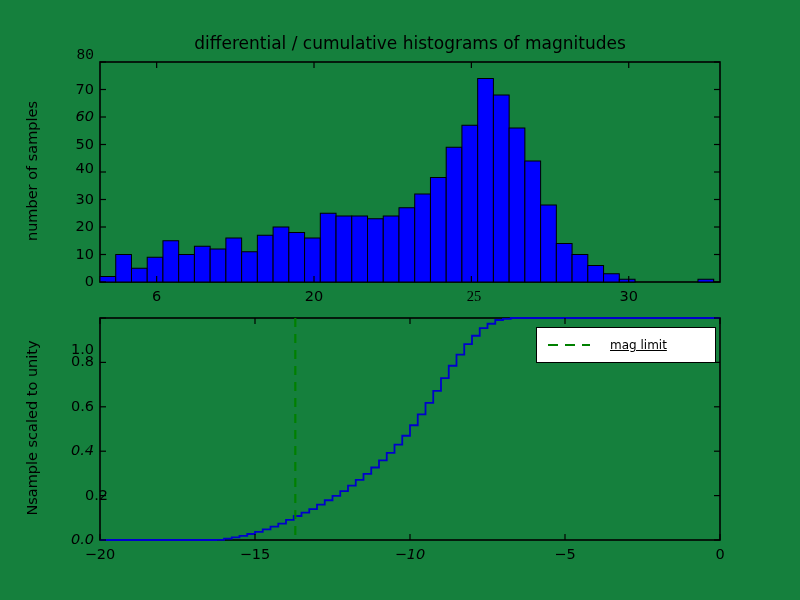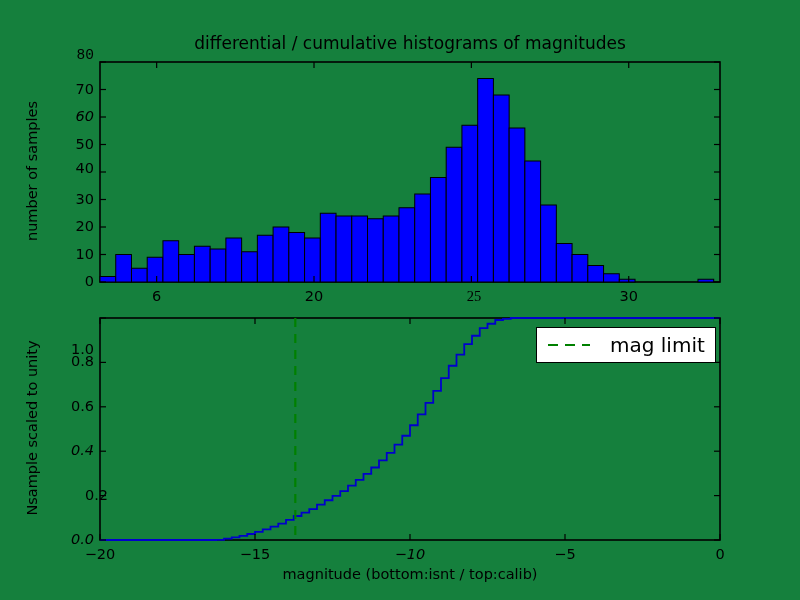--- a/index.html
+++ b/index.html
@@ -84,24 +84,25 @@
     display: flex;
     align-items: center;
   }
   .legend-swatch {
     width: 46px;
     height: 16px;
     margin-left: 9px;
     flex: 0 0 auto;
   }
   .legend-text {
-    font-size: 20px;
+    font-size: 12px;
     color: #000000;
     margin-left: 18px;
     white-space: nowrap;
+    text-decoration: underline;
   }
 </style>
 </head>
 <body>
 
 <div id="figure">
 
   <div class="fig-title">differential / cumulative histograms of magnitudes</div>
 
   <div class="ylabel" id="top-ylabel" style="width: 280px; left: -108px; top: 163px;">number of samples</div>
@@ -179,21 +180,20 @@
       <line x1="156.64974619289342" y1="62" x2="156.64974619289342" y2="68" stroke="#000" stroke-width="1.2"></line>
       <line x1="314.010152284264" y1="282" x2="314.010152284264" y2="276" stroke="#000" stroke-width="1.2"></line>
       <line x1="314.010152284264" y1="62" x2="314.010152284264" y2="68" stroke="#000" stroke-width="1.2"></line>
       <line x1="471.3705583756345" y1="282" x2="471.3705583756345" y2="276" stroke="#000" stroke-width="1.2"></line>
       <line x1="471.3705583756345" y1="62" x2="471.3705583756345" y2="68" stroke="#000" stroke-width="1.2"></line>
       <line x1="628.7309644670052" y1="282" x2="628.7309644670052" y2="276" stroke="#000" stroke-width="1.2"></line>
       <line x1="628.7309644670052" y1="62" x2="628.7309644670052" y2="68" stroke="#000" stroke-width="1.2"></line>
     </svg>
 
   <div class="ylabel" id="bottom-ylabel" style="width: 282px; left: -109px; top: 420px;">Nsample scaled to unity</div>
-  <div class="xlabel">magnitude (bottom:isnt / top:calib)</div>
   <div id="bottom-ticklabels">
       <div class="tick-label y" style="left: 14px; width: 80px; top: 531px; font-style: italic;">0.0</div>
       <div class="tick-label y" style="left: 28px; width: 80px; top: 486.6px;">0.2</div>
       <div class="tick-label y" style="left: 14px; width: 80px; top: 442.2px; font-style: italic;">0.4</div>
       <div class="tick-label y" style="left: 14px; width: 80px; top: 397.8px;">0.6</div>
       <div class="tick-label y" style="left: 14px; width: 80px; top: 353.4px;">0.8</div>
       <div class="tick-label y" style="left: 14px; width: 80px; top: 309px; margin-top: 32px;">1.0</div>
       <div class="tick-label x" style="left: 60px; width: 80px; top: 546px;">−20</div>
       <div class="tick-label x" style="left: 215px; width: 80px; top: 546px;">−15</div>
       <div class="tick-label x" style="left: 370px; width: 80px; top: 546px; font-style: italic;">−10</div>

